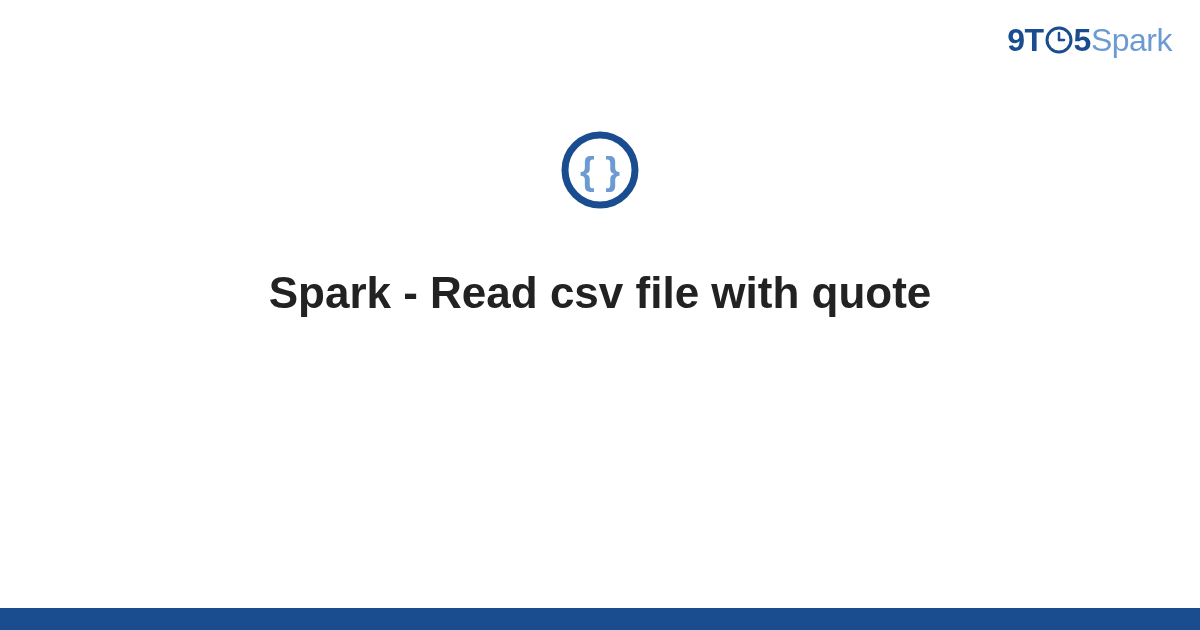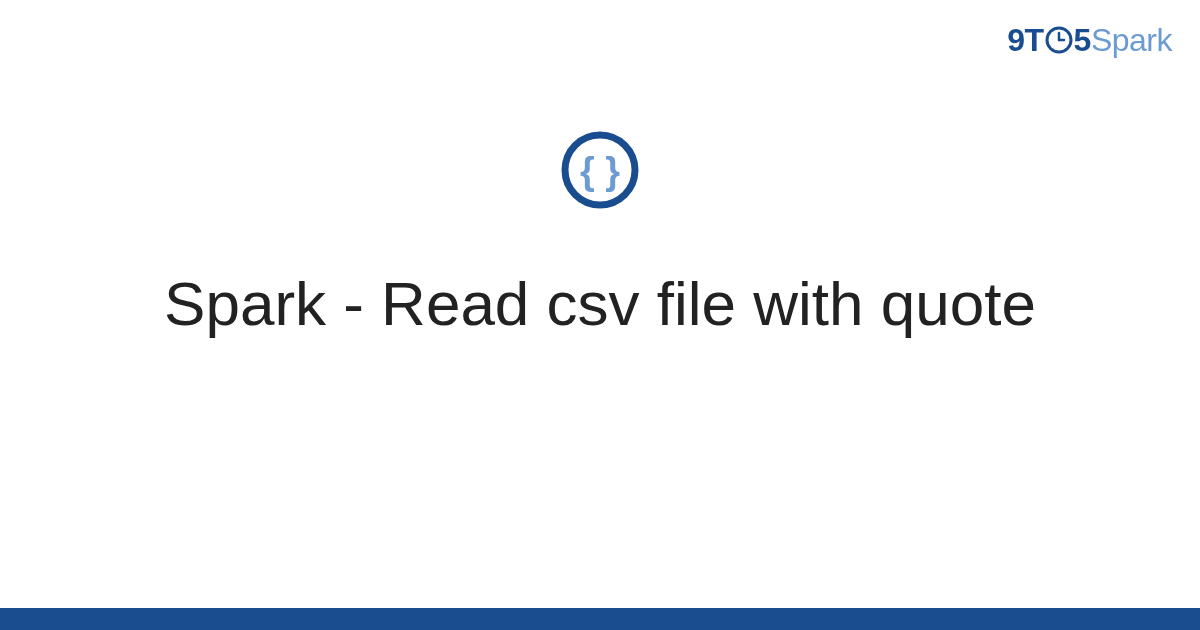--- a/index.html
+++ b/index.html
@@ -47,22 +47,22 @@
       left: 0;
       right: 0;
       display: flex;
       flex-direction: column;
       align-items: center;
     }
     .braces-icon {
       margin-bottom: 50px;
     }
     .title {
-      font-size: 62px;
-      font-weight: 400;
+      font-size: 44px;
+      font-weight: 700;
       color: #222222;
       text-align: left;
       max-width: 1000px;
       line-height: 1.3;
     }
     .footer-bar {
       position: absolute;
       bottom: 0;
       left: 0;
       right: 0;

